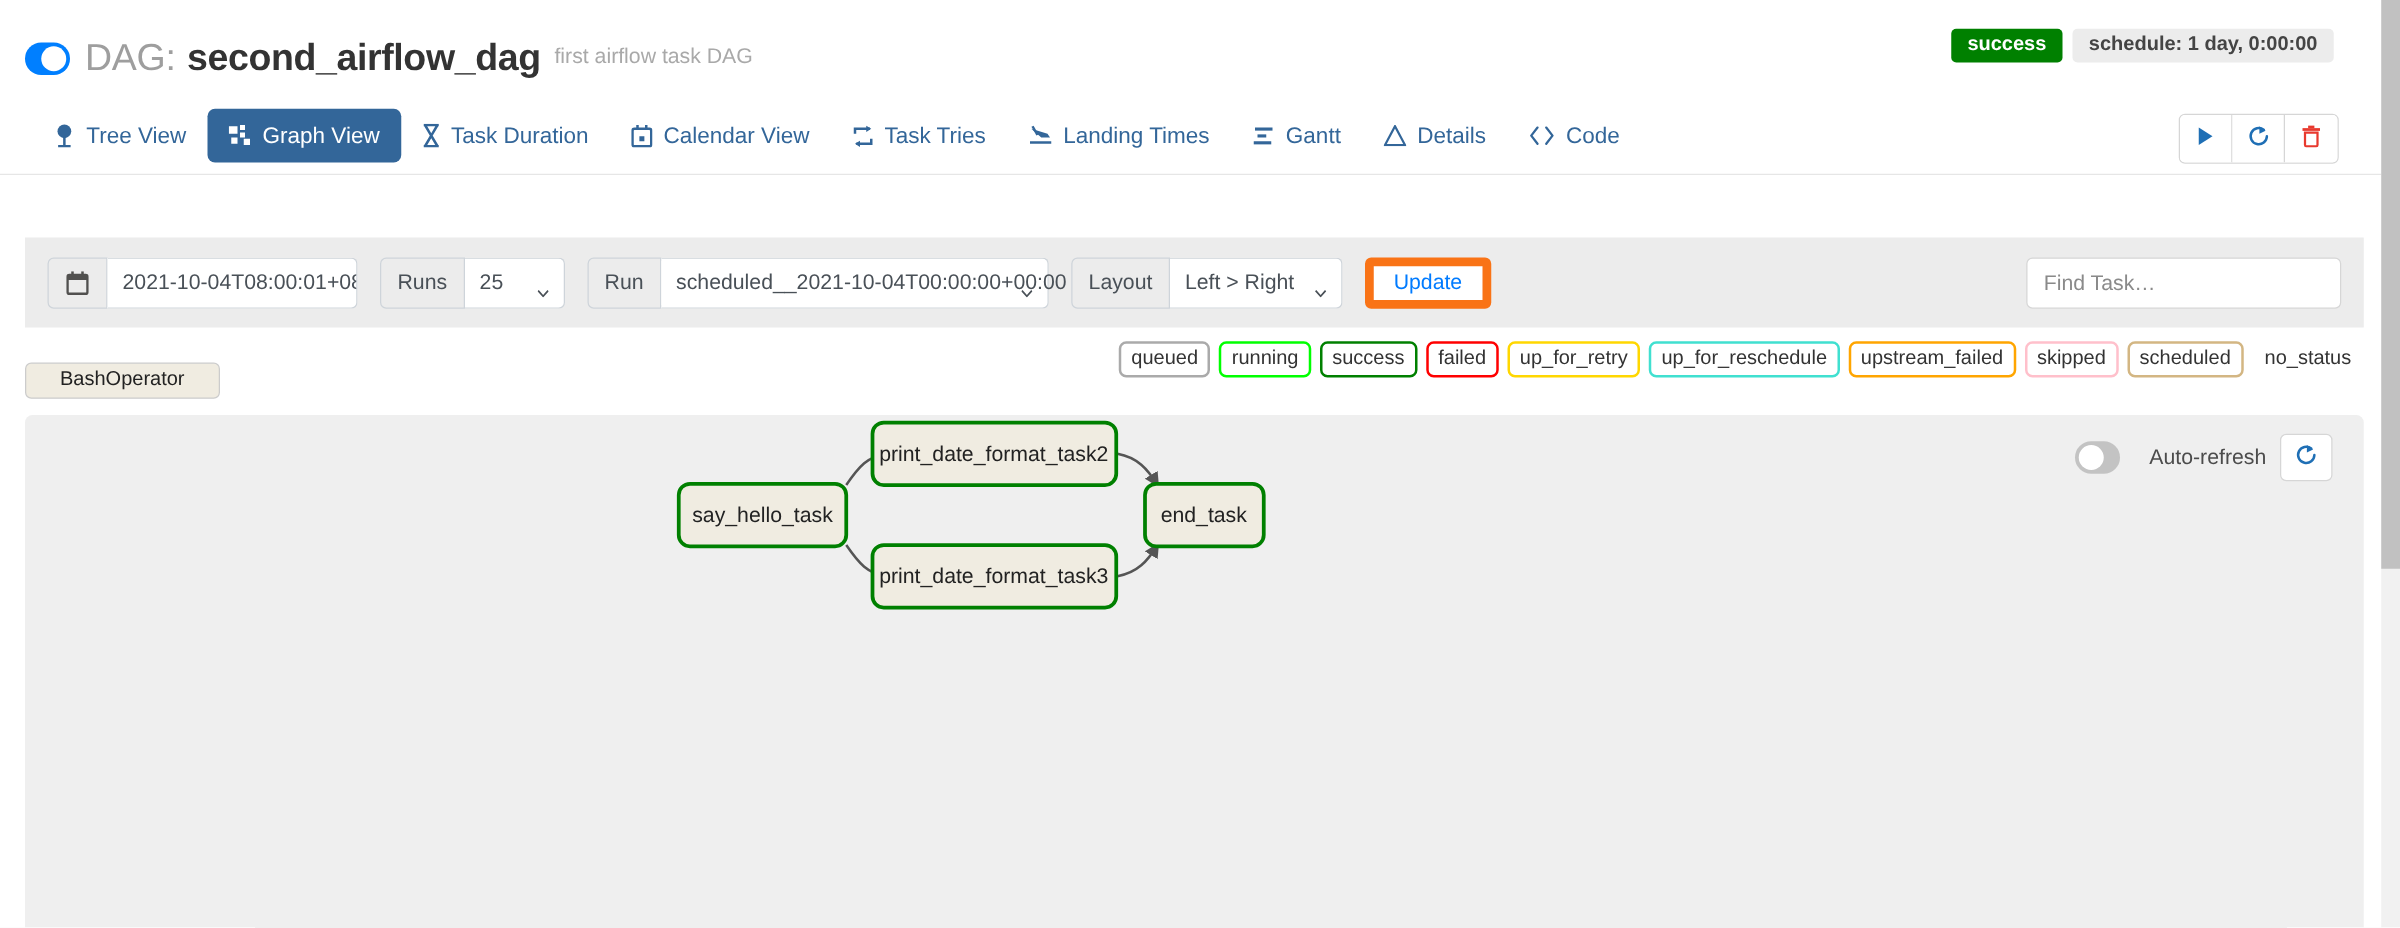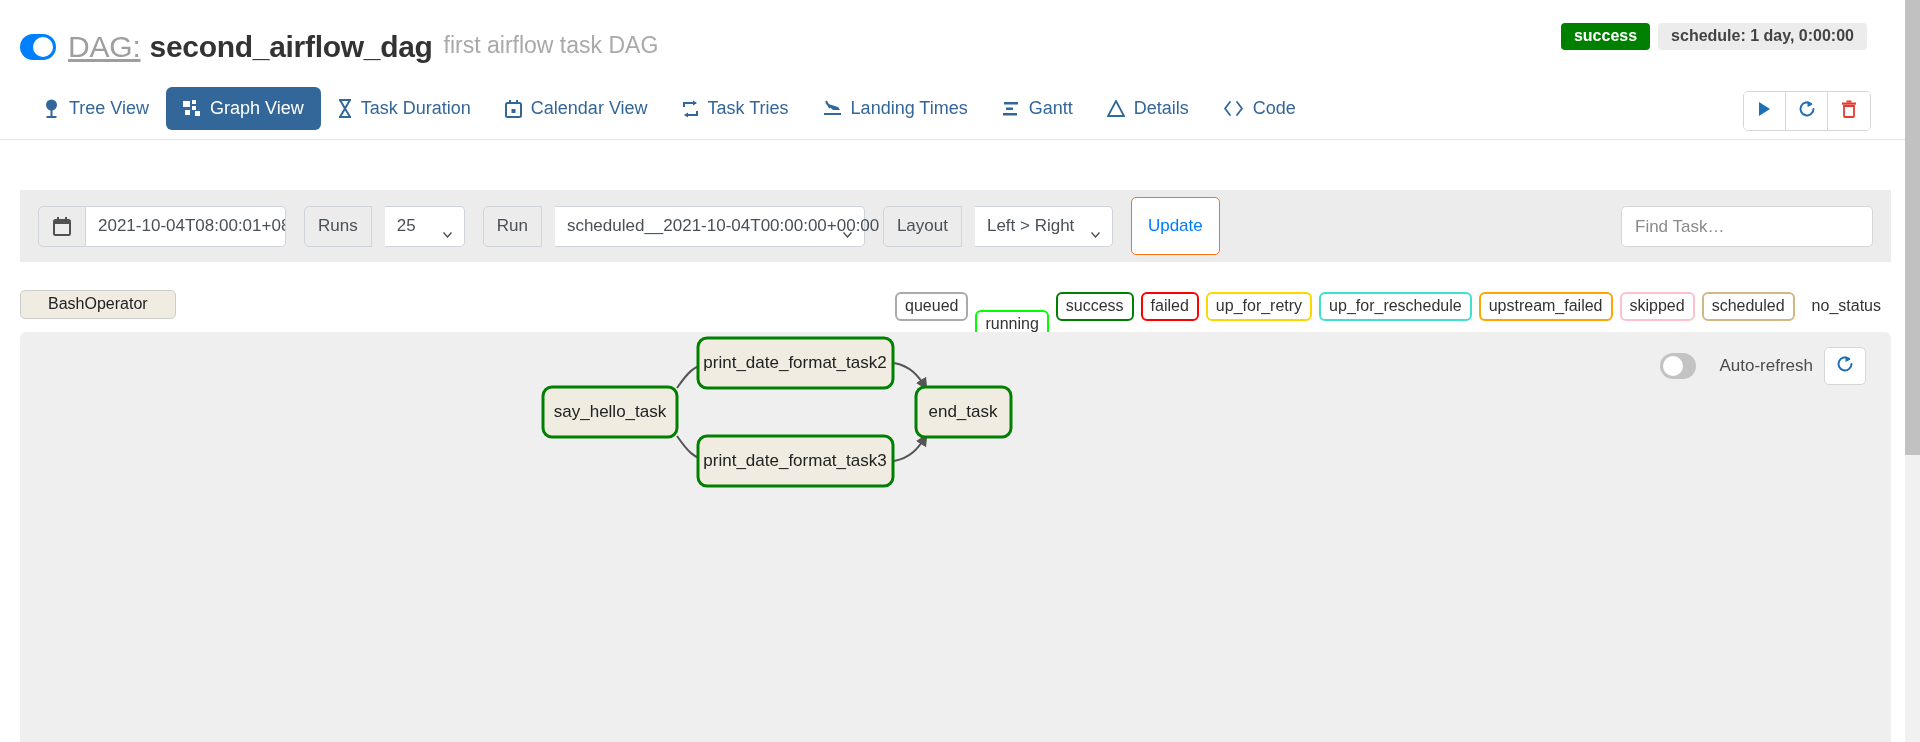--- a/index.html
+++ b/index.html
@@ -48,31 +48,30 @@
     background: #ffffff;
   }
   .toggle.off { background: #c3c3c3; }
   .toggle.off .knob { left: 3px; }
 
   .dag-label {
     font-size: 30px;
     color: #9e9e9e;
     font-weight: 400;
     letter-spacing: -0.2px;
-    text-decoration: underline;
   }
   .dag-name {
     font-size: 30px;
     color: #333333;
     font-weight: 700;
     margin-left: 9px;
     letter-spacing: -0.3px;
   }
   .dag-desc {
-    font-size: 23px;
+    font-size: 17px;
     color: #a9a9a9;
     margin-left: 11px;
     position: relative;
     top: -2px;
     text-align: right;
   }
 
   .header-badges {
     position: absolute;
     right: 38px; top: 23px;
@@ -188,36 +187,35 @@
     border-left: none;
     background: #ffffff;
     font-size: 17px;
     color: #495057;
     padding: 0 34px 0 12px;
     display: flex; align-items: center;
     border-radius: 0 5px 5px 0;
     position: relative;
     cursor: pointer;
     white-space: nowrap;
-    margin-left: 13px;
   }
   .select .chev {
     position: absolute;
     right: 12px; top: 50%;
     margin-top: -3px;
     width: 9px; height: 6px;
   }
   .select.runs { width: 80px; }
   .select.run { width: 310px; }
   .select.layout { width: 138px; }
 
   .btn-update {
-    height: 58px;
+    height: 41px;
     margin-left: 18px;
-    border: 1px solid #f97316;
+    border: 7px solid #f97316;
     color: #007bff;
     background: #ffffff;
     border-radius: 5px;
     font-size: 17px;
     padding: 0 16px;
     display: flex; align-items: center;
     cursor: pointer;
     font-family: "Liberation Sans", sans-serif;
   }
   .find-task {
@@ -532,21 +530,21 @@
 
     <div class="btn-update">Update</div>
 
     <div class="find-task">Find Task…</div>
   </div>
 
   <div class="legendrow">
     <span class="op-badge">BashOperator</span>
     <div class="states">
       <span class="state" style="border-color: rgb(170, 170, 170);">queued</span>
-      <span class="state" style="border-color: rgb(0, 255, 0); margin-top: 37px;">running</span>
+      <span class="state" style="border-color: rgb(0, 255, 0);">running</span>
       <span class="state" style="border-color: rgb(0, 128, 0);">success</span>
       <span class="state" style="border-color: rgb(255, 0, 0);">failed</span>
       <span class="state" style="border-color: rgb(255, 215, 0);">up_for_retry</span>
       <span class="state" style="border-color: rgb(64, 224, 208);">up_for_reschedule</span>
       <span class="state" style="border-color: rgb(255, 165, 0);">upstream_failed</span>
       <span class="state" style="border-color: rgb(255, 192, 203);">skipped</span>
       <span class="state" style="border-color: rgb(211, 182, 131);">scheduled</span>
       <span class="state nostatus" style="border-color: transparent;">no_status</span>
     </div>
   </div>

